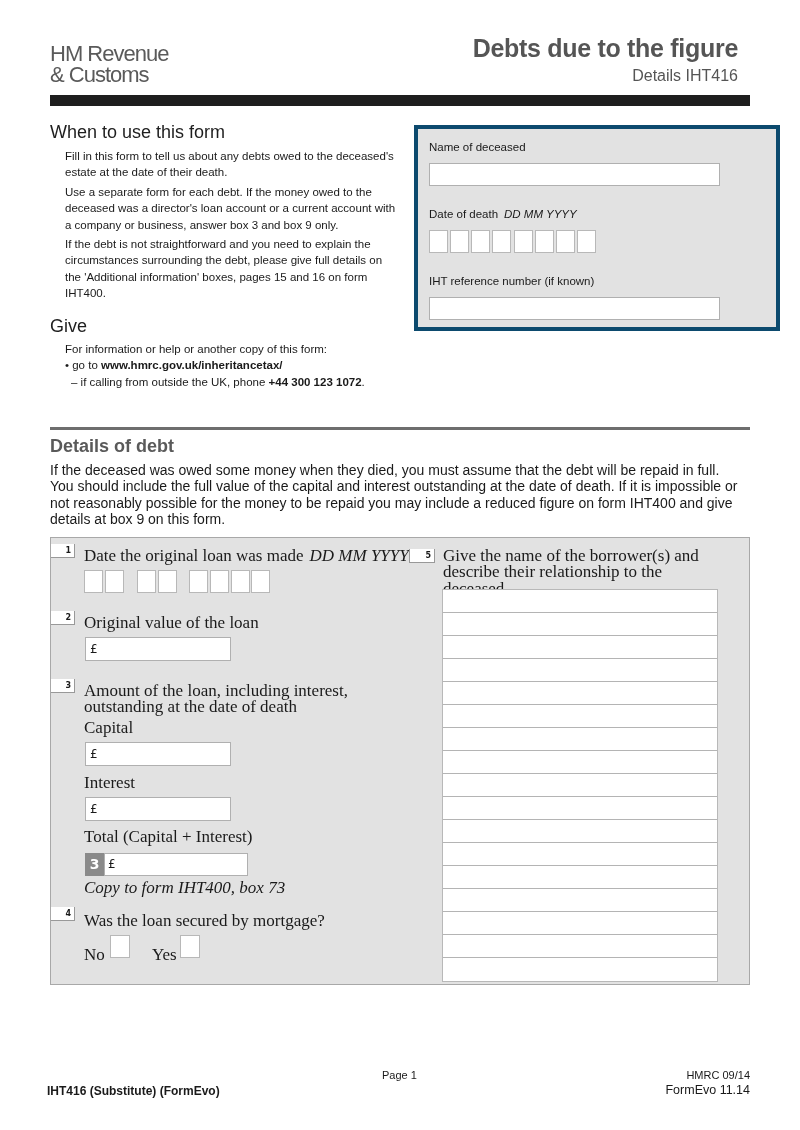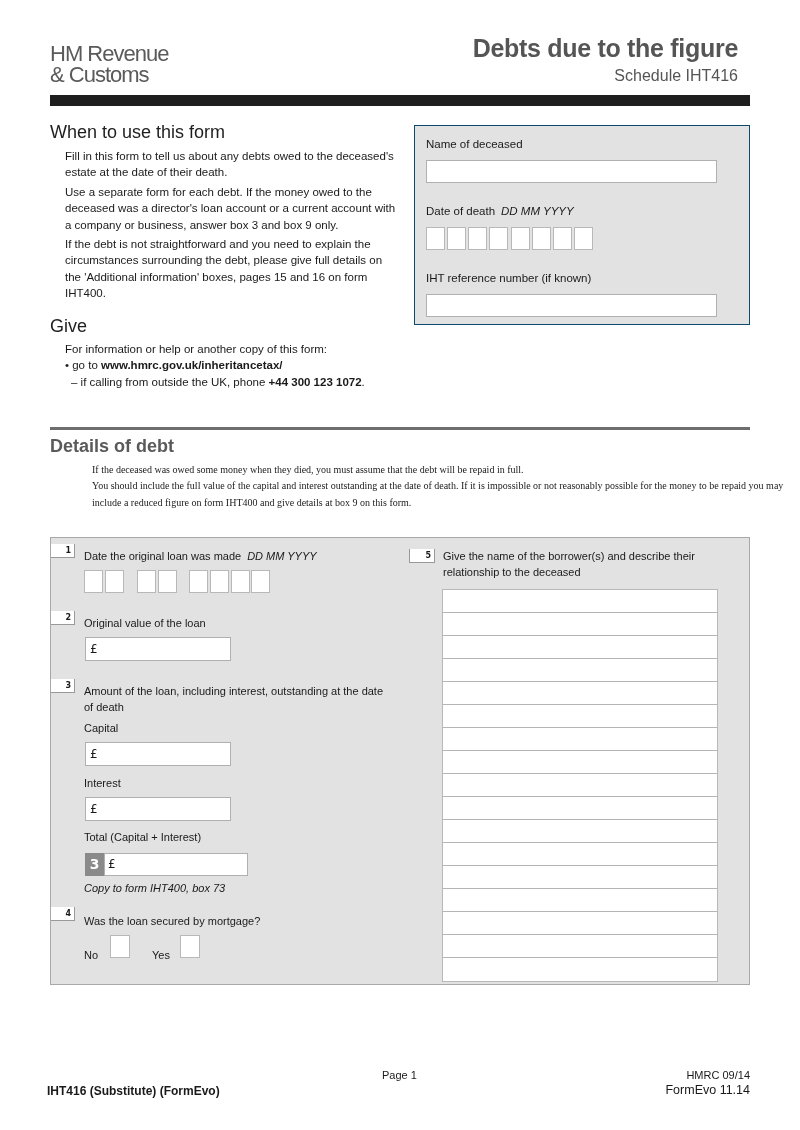--- a/index.html
+++ b/index.html
@@ -12,34 +12,34 @@
   .doc-title { right: 62px; top: 34px; font-family: "Liberation Sans", sans-serif; font-weight: bold;
                font-size: 25px; color: #555555; letter-spacing: -0.3px; }
   .doc-sub { right: 62px; top: 67px; font-family: "Liberation Sans", sans-serif; font-size: 16px; color: #555555; }
   .top-bar { left: 50px; top: 95px; width: 700px; height: 11px; background: #1e1e1e; }
 
   .h2 { font-family: "Liberation Sans", sans-serif; font-size: 18px; color: #1e1e1e; }
   .para { font-size: 11.5px; line-height: 16.4px; color: #1a1a1a; font-family: "Liberation Sans", sans-serif; margin-left: 15px; }
   .para p { margin: 0 0 3px 0; }
   .para b { font-weight: bold; }
 
-  .id-panel { left: 414px; top: 125px; width: 334px; height: 198px; background: #e2e2e2; border: 1px solid #0c4a6e; }
+  .id-panel { left: 414px; top: 125px; width: 334px; height: 198px; background: #e2e2e2; border: 4px solid #0c4a6e; padding-left: 24px; }
   .id-panel .lbl { position: absolute; left: 11px; font-size: 11.5px; font-family: "Liberation Sans", sans-serif; }
   .id-panel .lbl i { margin-left: 6px; }
   .field { background: #ffffff; border: 1px solid #b0b0b0; box-sizing: border-box; }
   .digit { position: absolute; width: 19px; height: 23px; background: #fff; border: 1px solid #b8b8b8; box-sizing: border-box; }
 
   .rule2 { left: 50px; top: 427px; width: 700px; height: 3px; background: #6e6e6e; }
   .sec-title { left: 50px; top: 436px; font-family: "Liberation Sans", sans-serif; font-weight: bold; font-size: 18px; color: #5a5a5a; }
-  .sec-intro { left: 50px; top: 462px; width: 700px; font-size: 10px; line-height: 16.4px; font-family: Liberation Serif, serif; margin-left: 42px; }
+  .sec-intro { left: 50px; top: 462px; width: 700px; font-size: 14px; line-height: 16.4px; font-family: Liberation Sans, sans-serif; }
 
   .debt-panel { left: 50px; top: 537px; width: 698px; height: 446px; background: #e2e2e2; border: 1px solid #a8a8a8; }
   .boxnum { position: absolute; width: 24px; height: 14px; background: #fff; border-right: 1px solid #999; border-bottom: 1px solid #999;
             font-size: 8px; font-weight: bold; text-align: right; padding-right: 3px; box-sizing: border-box; line-height: 13px; }
-  .q { position: absolute; font-size: 11px; line-height: 16.4px; font-family: Liberation Sans, sans-serif; }
+  .q { position: absolute; font-size: 17px; line-height: 16.4px; font-family: Liberation Serif, serif; }
   .q i { margin-left: 6px; }
   .money { position: absolute; width: 146px; height: 24px; background: #fff; border: 1px solid #b0b0b0; box-sizing: border-box;
            font-size: 12px; line-height: 22px; padding-left: 4px; }
   .total-wrap { position: absolute; left: 34px; top: 315px; height: 23px; }
   .total-badge { position: absolute; left: 0; top: 0; width: 19px; height: 23px; background: #8a8a8a; color: #fff; font-weight: bold;
                  font-size: 14px; text-align: center; line-height: 23px; }
   .total-field { position: absolute; left: 19px; top: 0; width: 144px; height: 23px; background: #fff; border: 1px solid #b0b0b0; box-sizing: border-box;
                  font-size: 12px; line-height: 21px; padding-left: 3px; }
   .check { position: absolute; width: 20px; height: 23px; background: #fff; border: 1px solid #b8b8b8; box-sizing: border-box; }
 
@@ -50,21 +50,21 @@
   .foot { font-family: "Liberation Sans", sans-serif; font-size: 11px; color: #1a1a1a; }
 </style>
 </head>
 <body>
 
 <div class="abs logo">
   <div>HM Revenue</div>
   <div>&amp; Customs</div>
 </div>
 <div class="abs doc-title">Debts due to the figure</div>
-<div class="abs doc-sub">Schedule IHT416</div>
+<div class="abs doc-sub">Details IHT416</div>
 <div class="abs top-bar"></div>
 
 <div class="abs h2" style="left:50px; top:122px;">When to use this form</div>
 <div class="abs para" style="left:50px; top:148px; width:335px;">
   <p>Fill in this form to tell us about any debts owed to the deceased's estate at the date of their death.</p>
   <p>Use a separate form for each debt. If the money owed to the deceased was a director's loan account or a current account with a company or business, answer box 3 and box 9 only.</p>
   <p>If the debt is not straightforward and you need to explain the circumstances surrounding the debt, please give full details on the 'Additional information'  boxes, pages 15 and 16 on form IHT400.</p>
 </div>
 
 <div class="abs h2" style="left:50px; top:316px;">Give</div>

